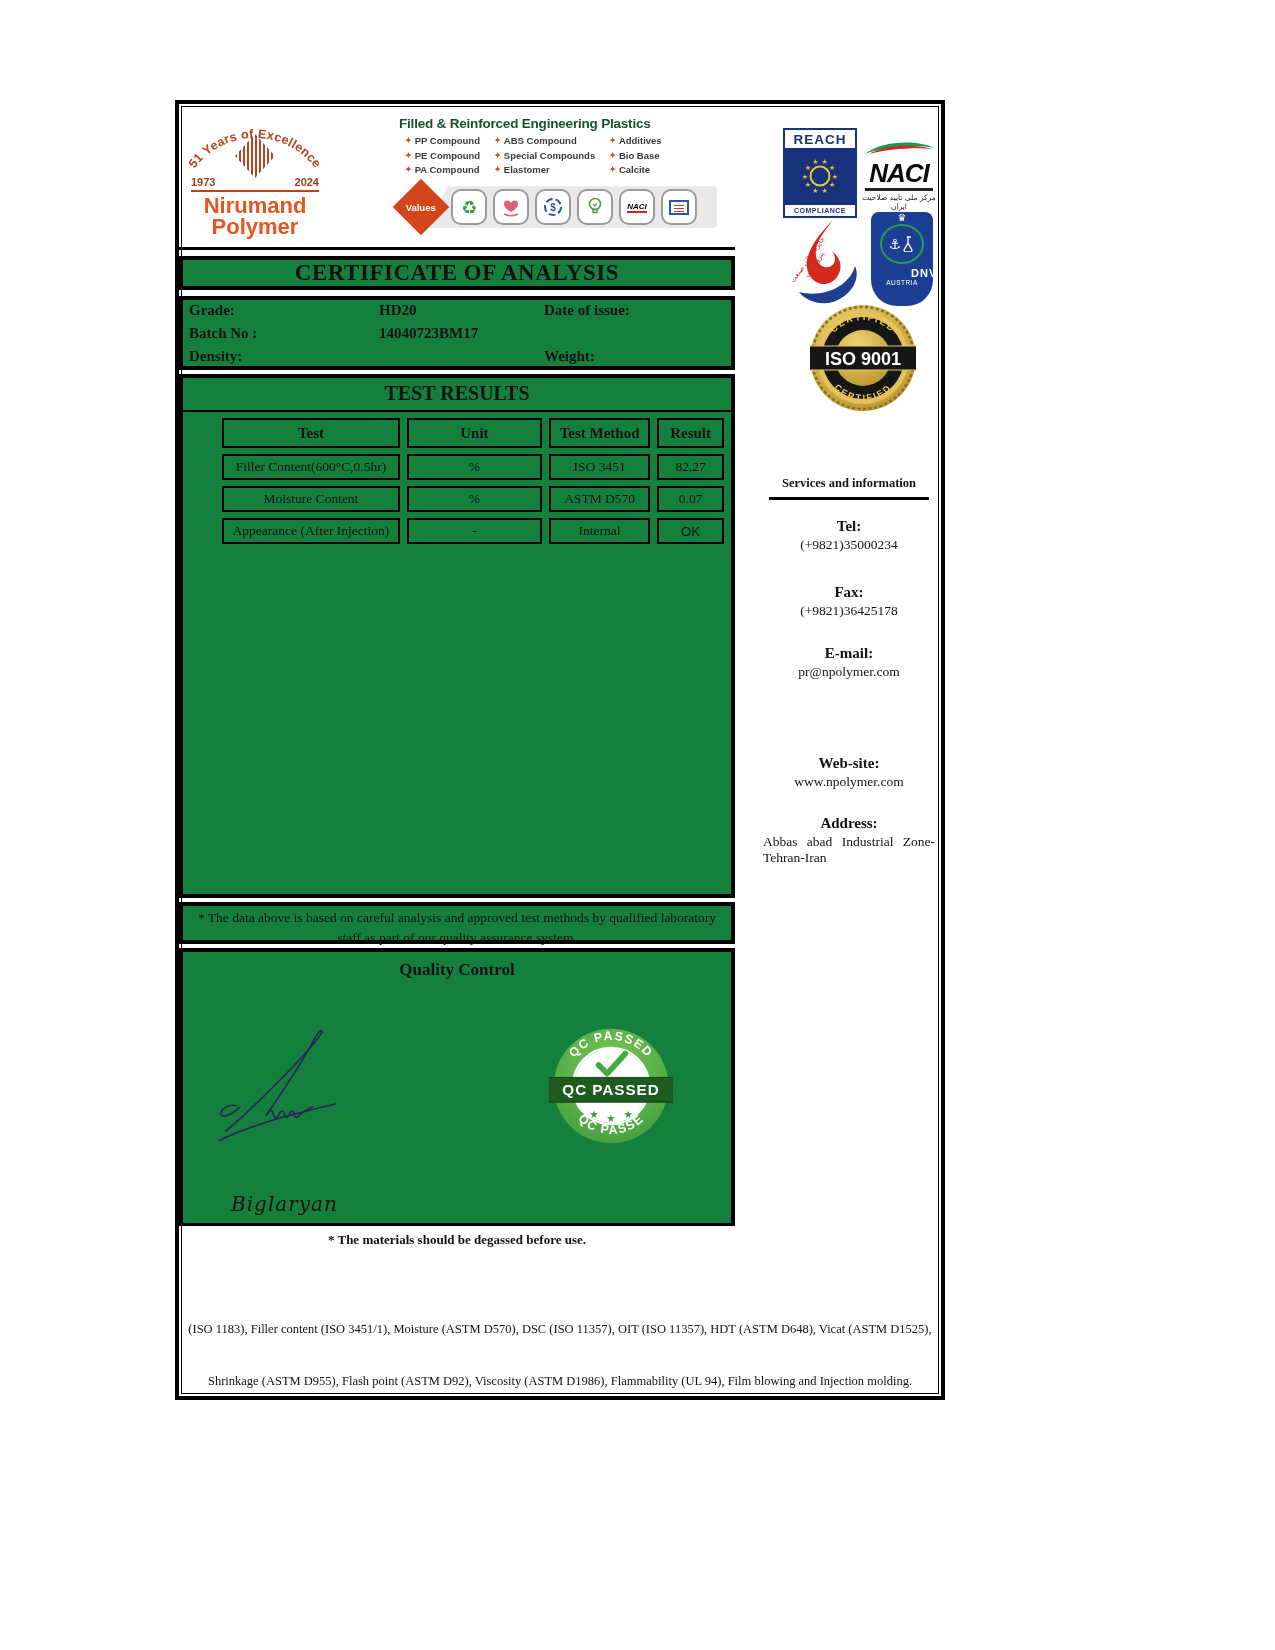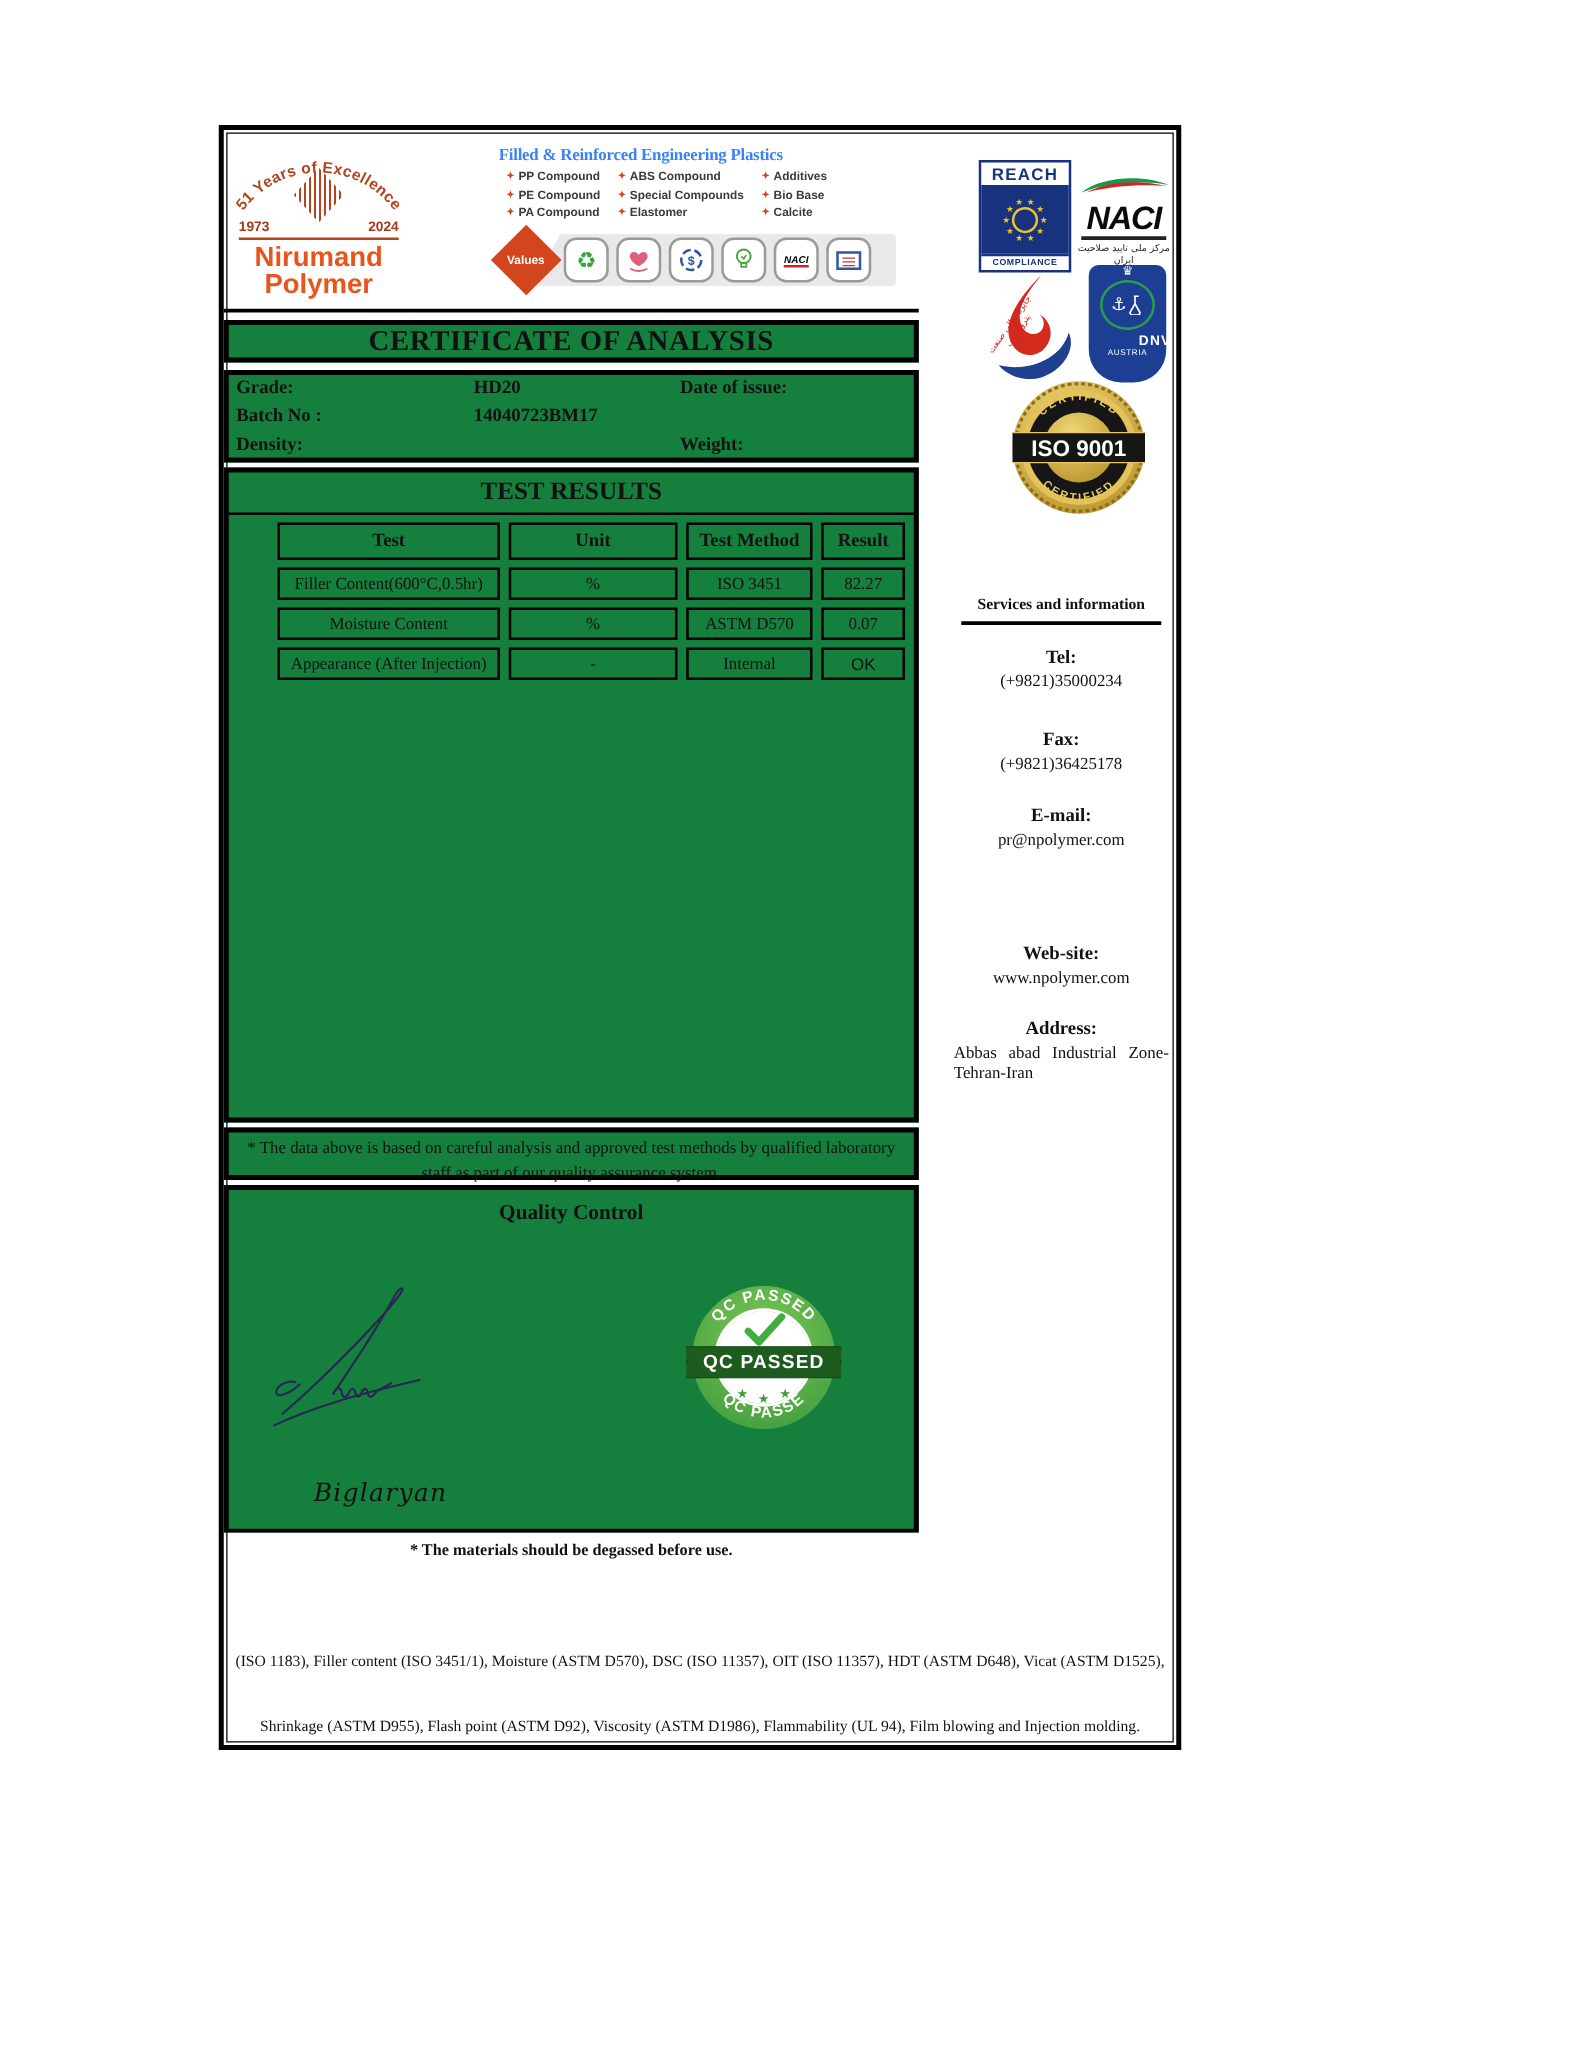--- a/index.html
+++ b/index.html
@@ -17,21 +17,21 @@
   .logo-diamond { position:absolute; left:46px; top:24px; width:40px; height:44px;
       clip-path:polygon(50% 0,100% 50%,50% 100%,0 50%);
       background:repeating-linear-gradient(90deg,#b5431c 0 2px,#fff 2px 4px); }
   .logo-years { position:absolute; left:2px; top:66px; width:128px; display:flex; justify-content:space-between;
       font-family:"Liberation Sans",sans-serif; font-weight:bold; font-size:11px; color:#a53a18;
       border-bottom:2px solid #b5431c; padding-bottom:2px; }
   .logo-name { position:absolute; left:0; top:86px; width:132px; text-align:center;
       font-family:"Liberation Sans",sans-serif; font-weight:800; font-size:22px; line-height:0.95; color:#e8551c; }
 
   .plastics { position:absolute; left:220px; top:12px; width:318px; }
-  .plastics-title { font-family:Liberation Serif, serif; font-weight:bold; font-size:13.5px; color:#3b82f6; white-space:nowrap; letter-spacing:-0.2px; }
+  .plastics-title { font-family:Liberation Sans, sans-serif; font-weight:bold; font-size:13.5px; color:#14532d; white-space:nowrap; letter-spacing:-0.2px; }
   .plastics-cols { display:flex; gap:14px; margin-top:3px; margin-left:6px; }
   .pcol { font-family:"Liberation Sans",sans-serif; font-weight:bold; font-size:9.5px; color:#3a3a3a; line-height:1.55; }
   .bullet::before { content:"✦"; color:#d3451d; font-size:8px; margin-right:3px; vertical-align:1px; }
 
   .values-band { position:relative; margin-top:5px; height:48px; }
   .band-bg { position:absolute; left:26px; right:0; top:3px; bottom:3px; background:#e9e9e9;
       clip-path:polygon(8% 0,100% 0,100% 100%,0 100%); border-radius:4px; }
   .values-diamond { position:absolute; left:2px; top:4px; width:40px; height:40px; background:#d3451d;
       transform:rotate(45deg); display:flex; align-items:center; justify-content:center; }
   .values-diamond span { transform:rotate(-45deg); color:#fff; font-family:"Liberation Sans",sans-serif; font-weight:bold; font-size:9.5px; }
@@ -65,21 +65,21 @@
   .cell-sans { font-family:"Liberation Sans",sans-serif; font-size:12px; }
 
   
   .footnote-box { top:798px; height:42px; text-align:center; font-size:13.5px; line-height:1.45; padding:2px 10px 0 10px; }
 
   
   .qc-box { top:844px; height:278px; border-bottom:3px solid #000; }
   .qc-title { text-align:center; font-size:17px; font-weight:bold; margin-top:8px; }
   .signature { position:absolute; left:28px; top:56px; }
   .qc-stamp { position:absolute; left:366px; top:72px; }
-  .signer { position:absolute; left:48px; top:230px; font-style:italic; font-size:20px; font-family:"DejaVu Serif",serif; letter-spacing:1px;margin-left:20px; }
+  .signer { position:absolute; left:48px; top:240px; font-style:italic; font-size:20px; font-family:"DejaVu Serif",serif; letter-spacing:1px; }
 
   .degas { position:absolute; left:0; top:1128px; width:556px; text-align:center; font-weight:bold; font-size:13px; }
 
   .footer-line { position:absolute; left:4px; width:754px; text-align:center; font-size:12.5px; }
   .fl0{top:1166px;} .fl1{top:1218px;} .fl2{top:1270px;}
 
   
   .badge { position:absolute; }
   .reach { left:604px; top:24px; width:74px; height:90px; border:2px solid #18327e; display:flex; flex-direction:column; }
   .reach-top { height:18px; display:flex; align-items:center; justify-content:center; font-family:"Liberation Sans",sans-serif; font-weight:bold; font-size:13.5px; color:#18327e; letter-spacing:1px; }

